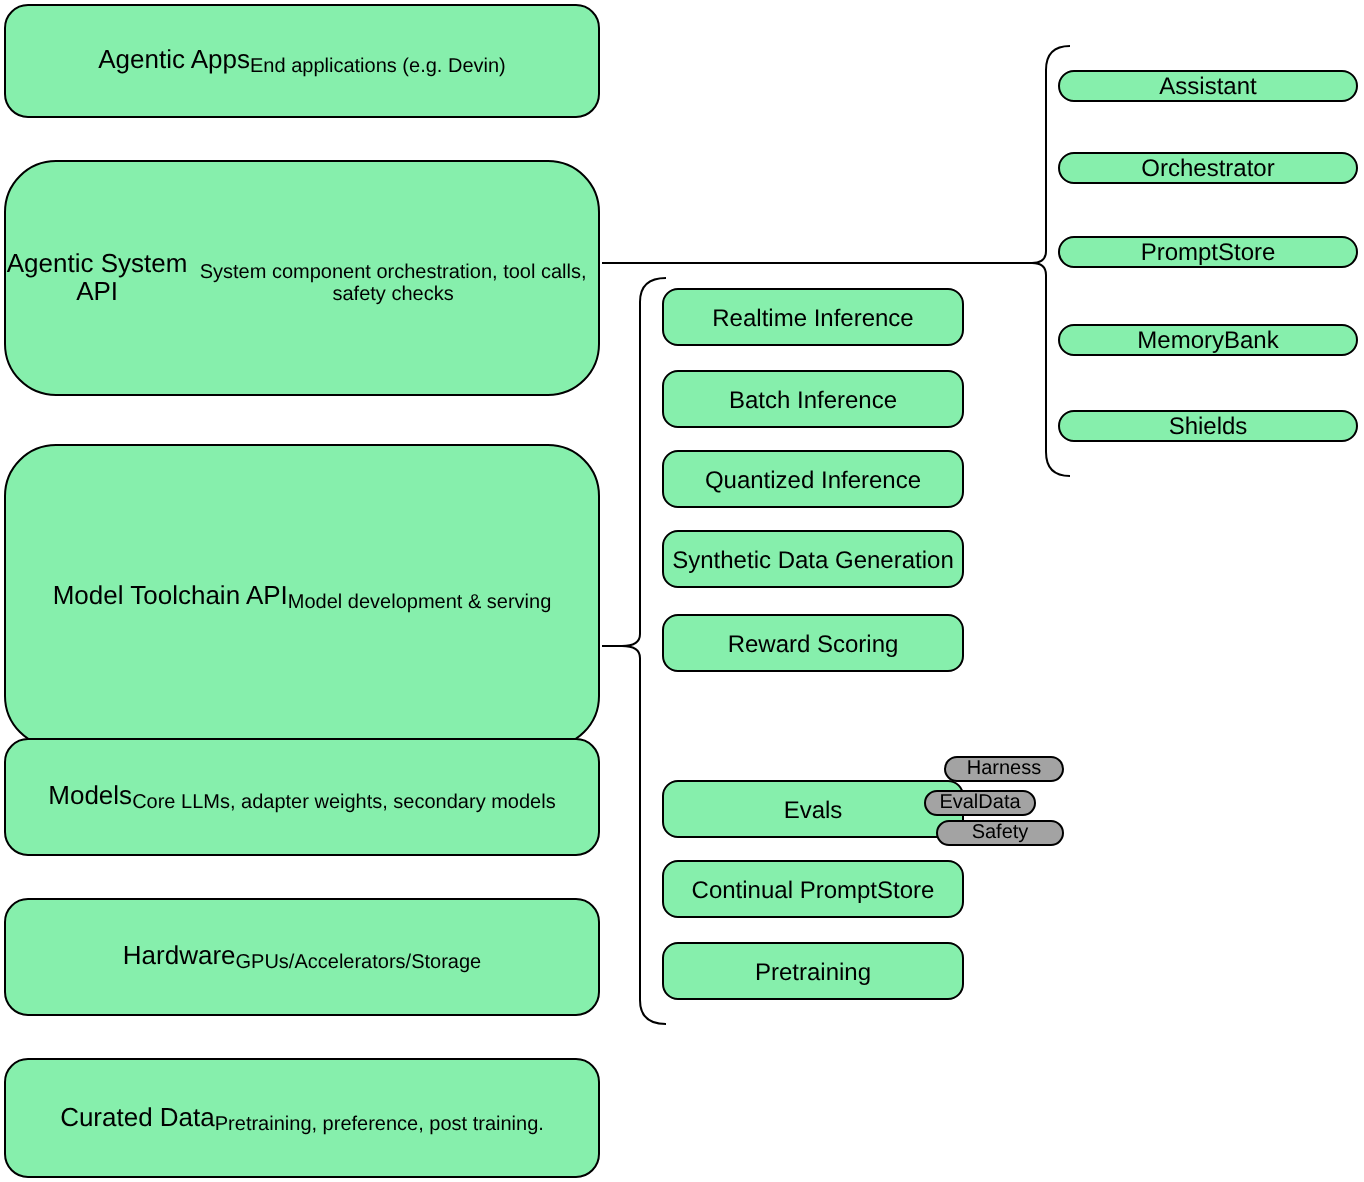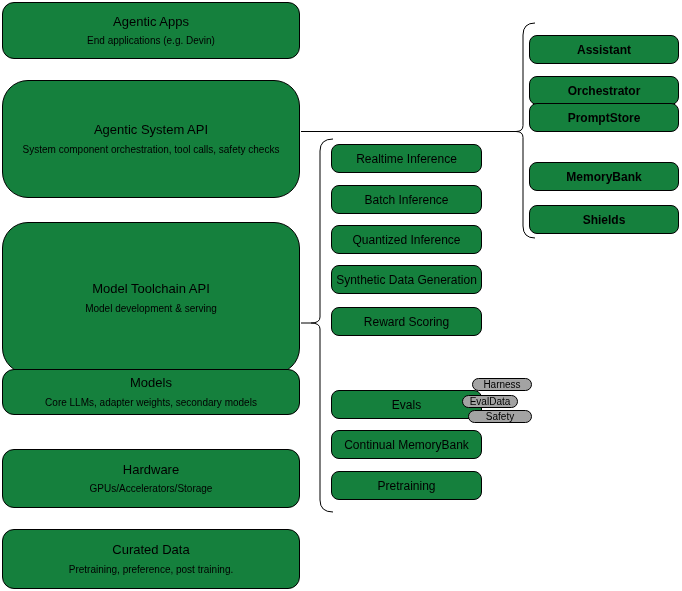--- a/index.html
+++ b/index.html
@@ -1,29 +1,29 @@
 <!DOCTYPE html>
 <html><head>
 <meta charset="utf-8">
 <style>
   html,body{margin:0;padding:0;background:#fff;}
   .canvas{
     position:relative;width:682px;height:591px;background:#ffffff;
     font-family:"Liberation Sans", sans-serif;color:#000;overflow:hidden;
   }
   .box{
-    position:absolute;background:#15803d;border:1px solid #000;box-sizing:border-box;
-    display:flex;flex-direction:column;align-items:center;justify-content:center;
+    position:absolute;background:#86efac;border:1px solid #000;box-sizing:border-box;
+    display:flex;flex-direction:row;align-items:center;justify-content:center;
     text-align:center;z-index:1;
   }
   .lbox{left:2px;width:298px;}
   .ltitle{font-size:13px;line-height:1.1;}
   .lsub{font-size:10px;line-height:1.1;margin-top:6px;}
   .mbox{left:331px;width:151px;height:29px;border-radius:8px;font-size:12px;text-align:center;}
-  .rbox{left:529px;width:150px;height:29px;border-radius:8px;font-size:12px;font-weight:bold;}
+  .rbox{left:529px;width:150px;height:16px;border-radius:8px;font-size:12px;}
   .pill{
     position:absolute;background:#a3a3a3;border:1px solid #000;border-radius:7px;
     box-sizing:border-box;display:flex;align-items:flex-end;justify-content:center;
     font-size:10px;line-height:1;z-index:2;
   }
   .connectors{position:absolute;left:0;top:0;z-index:0;}
 </style>
 </head>
 <body>
 
@@ -48,21 +48,21 @@
   <div class="box lbox" style="top:80px;height:118px;border-radius:26px">
     <div class="ltitle">Agentic System API</div>
     <div class="lsub">System component orchestration, tool calls, safety checks</div>
   </div>
 
   <div class="box lbox" style="top:222px;height:152px;border-radius:26px">
     <div class="ltitle">Model Toolchain API</div>
     <div class="lsub">Model development &amp; serving</div>
   </div>
 
-  <div class="box lbox" style="top:369px;height:46px;border-radius:12px">
+  <div class="box lbox" style="top:369px;height:59px;border-radius:12px">
     <div class="ltitle">Models</div>
     <div class="lsub">Core LLMs, adapter weights, secondary models</div>
   </div>
 
   <div class="box lbox" style="top:449px;height:59px;border-radius:12px">
     <div class="ltitle">Hardware</div>
     <div class="lsub">GPUs/Accelerators/Storage</div>
   </div>
 
   <div class="box lbox" style="top:529px;height:60px;border-radius:12px">
@@ -82,21 +82,21 @@
   <div class="box mbox" style="top:265px">
     <span>Synthetic Data Generation</span>
   </div>
   <div class="box mbox" style="top:307px">
     <span>Reward Scoring</span>
   </div>
   <div class="box mbox" style="top:390px">
     <span>Evals</span>
   </div>
   <div class="box mbox" style="top:430px">
-    <span>Continual MemoryBank</span>
+    <span>Continual PromptStore</span>
   </div>
   <div class="box mbox" style="top:471px">
     <span>Pretraining</span>
   </div>
 
   <div class="pill" style="left:472px;top:378px;width:60px;height:13px">
     <span>Harness</span>
   </div>
   <div class="pill" style="left:462px;top:395px;width:56px;height:13px">
     <span>EvalData</span>
@@ -104,21 +104,21 @@
   <div class="pill" style="left:468px;top:410px;width:64px;height:13px">
     <span>Safety</span>
   </div>
 
   <div class="box rbox" style="top:35px">
     <span>Assistant</span>
   </div>
   <div class="box rbox" style="top:76px">
     <span>Orchestrator</span>
   </div>
-  <div class="box rbox" style="top:103px">
+  <div class="box rbox" style="top:118px">
     <span>PromptStore</span>
   </div>
   <div class="box rbox" style="top:162px">
     <span>MemoryBank</span>
   </div>
   <div class="box rbox" style="top:205px">
     <span>Shields</span>
   </div>
 
 </div>

